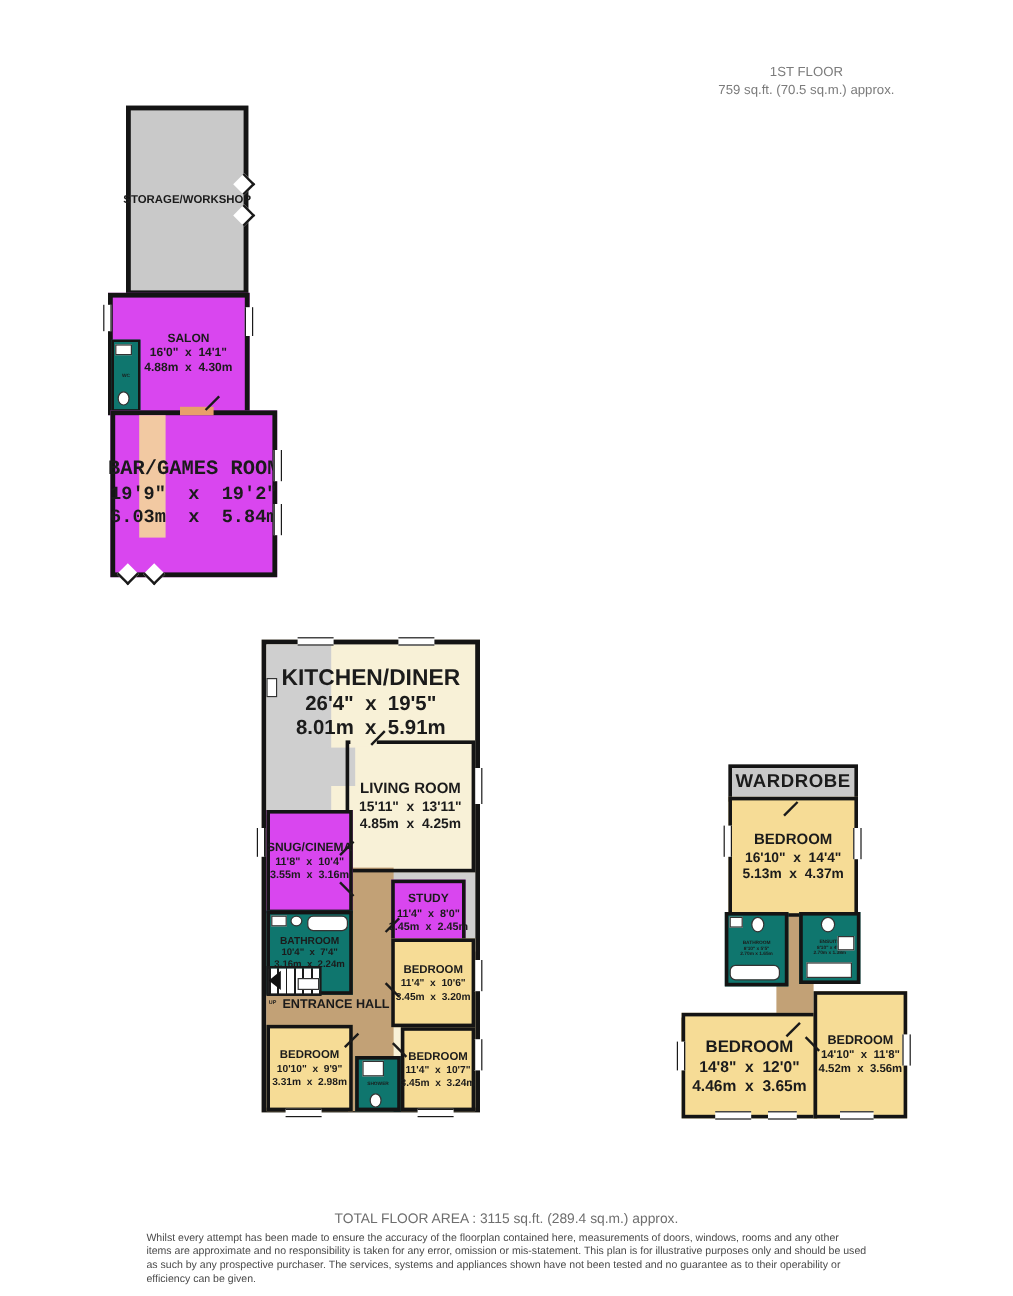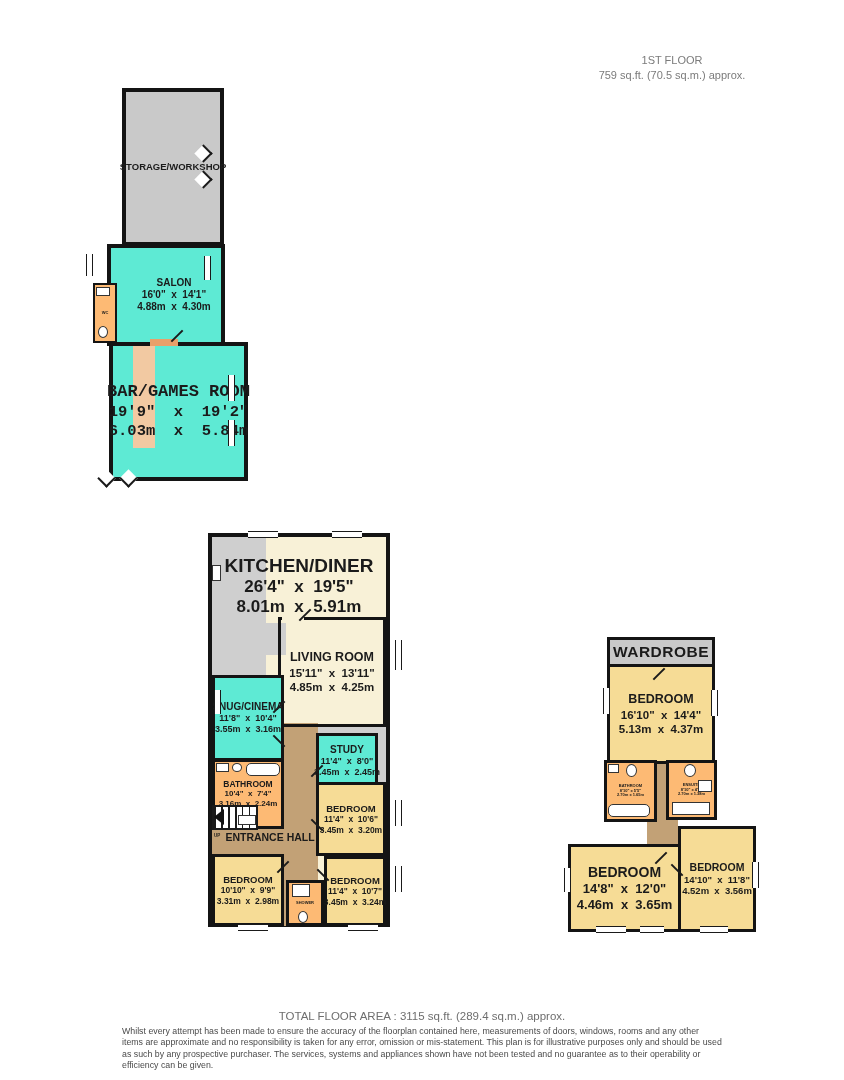--- a/index.html
+++ b/index.html
@@ -5,27 +5,27 @@
   html,body{margin:0;padding:0;background:#ffffff;}
   #canvas{position:relative;width:844px;height:1080px;background:#fff;overflow:hidden;
           font-family:"Liberation Sans",sans-serif;color:#1b1b1b;}
   .abs{position:absolute;}
   .hdr{position:absolute;text-align:center;color:#7b7b7b;font-size:11px;line-height:1.35;}
   .room{position:absolute;border:3px solid #141414;box-sizing:border-box;display:flex;
         align-items:center;justify-content:center;text-align:center;z-index:2;}
   .room .lbl{font-weight:bold;line-height:1.22;z-index:7;}
   .rname{white-space:pre;}
   .rdim{white-space:pre;}
-  .thick{border-width:4px;margin-left:17px;}
+  .thick{border-width:4px;}
   .under{position:absolute;z-index:1;}
   .gray{background:#c9c9c9;}
-  .orange{background:#5eead4;}
+  .orange{background:#d946ef;}
   .cream{background:#f8f1d7;}
   .yellow{background:#f6dc96;}
-  .blue{background:#fdba74;}
+  .blue{background:#0f766e;}
   .brown{background:#c2a176;}
   .winh{position:absolute;height:5px;background:#fff;border-top:1.5px solid #1a1a1a;border-bottom:1.5px solid #1a1a1a;z-index:5;}
   .winv{position:absolute;width:5px;background:#fff;border-left:1.5px solid #1a1a1a;border-right:1.5px solid #1a1a1a;z-index:5;}
   .chev{position:absolute;width:11px;height:11px;border-top:2.5px solid #1a1a1a;border-right:2.5px solid #1a1a1a;background:#fff;z-index:6;}
   .leaf{position:absolute;width:2px;height:16px;background:#1a1a1a;z-index:6;}
   .gap{position:absolute;z-index:5;}
   .fx{position:absolute;background:#fff;border:1px solid #333;box-sizing:border-box;z-index:4;}
   .round{border-radius:50%;}
   .stairs{position:absolute;background:repeating-linear-gradient(90deg,#1a1a1a 0 1.5px,#ffffff 1.5px 7px);
           border:2px solid #1a1a1a;box-sizing:border-box;z-index:3;}
@@ -73,21 +73,21 @@
       <div class="rdim">19'9"  x  19'2"</div>
       <div class="rdim">6.03m  x  5.84m</div>
     </div>
   </div>
   <div class="winv" style="left:228px;top:375px;height:26px;"></div>
   <div class="winv" style="left:228px;top:420px;height:26px;"></div>
   <div class="chev" style="left:100px;top:472px;transform:rotate(135deg);"></div>
   <div class="chev" style="left:122px;top:472px;transform:rotate(135deg);"></div>
   <div class="gap" style="left:150px;top:339px;width:28px;height:7px;background:#e8a06a;"></div>
 
-  <div class="room cream" style="left:208px;top:533px;width:182px;height:394px;border-width:4px;">
+  <div class="room cream" style="left:218px;top:533px;width:182px;height:394px;border-width:4px;">
 
     <div class="under gray" style="left:0;top:0;width:54px;height:142px;background:#cfcfcf;"></div>
     <div class="under gray" style="left:52px;top:86px;width:22px;height:32px;background:#cfcfcf;"></div>
     <div class="under gray" style="left:100px;top:190px;width:74px;height:66px;background:#cfcfcf;"></div>
 
     <div class="under brown" style="left:68px;top:186px;width:38px;height:203px;"></div>
     <div class="under brown" style="left:0;top:290px;width:106px;height:28px;"></div>
 
     <div class="abs" style="left:0;right:0;top:18px;text-align:center;font-weight:bold;z-index:7;">
       <div class="rname" style="font-size:19px;">KITCHEN/DINER</div>

